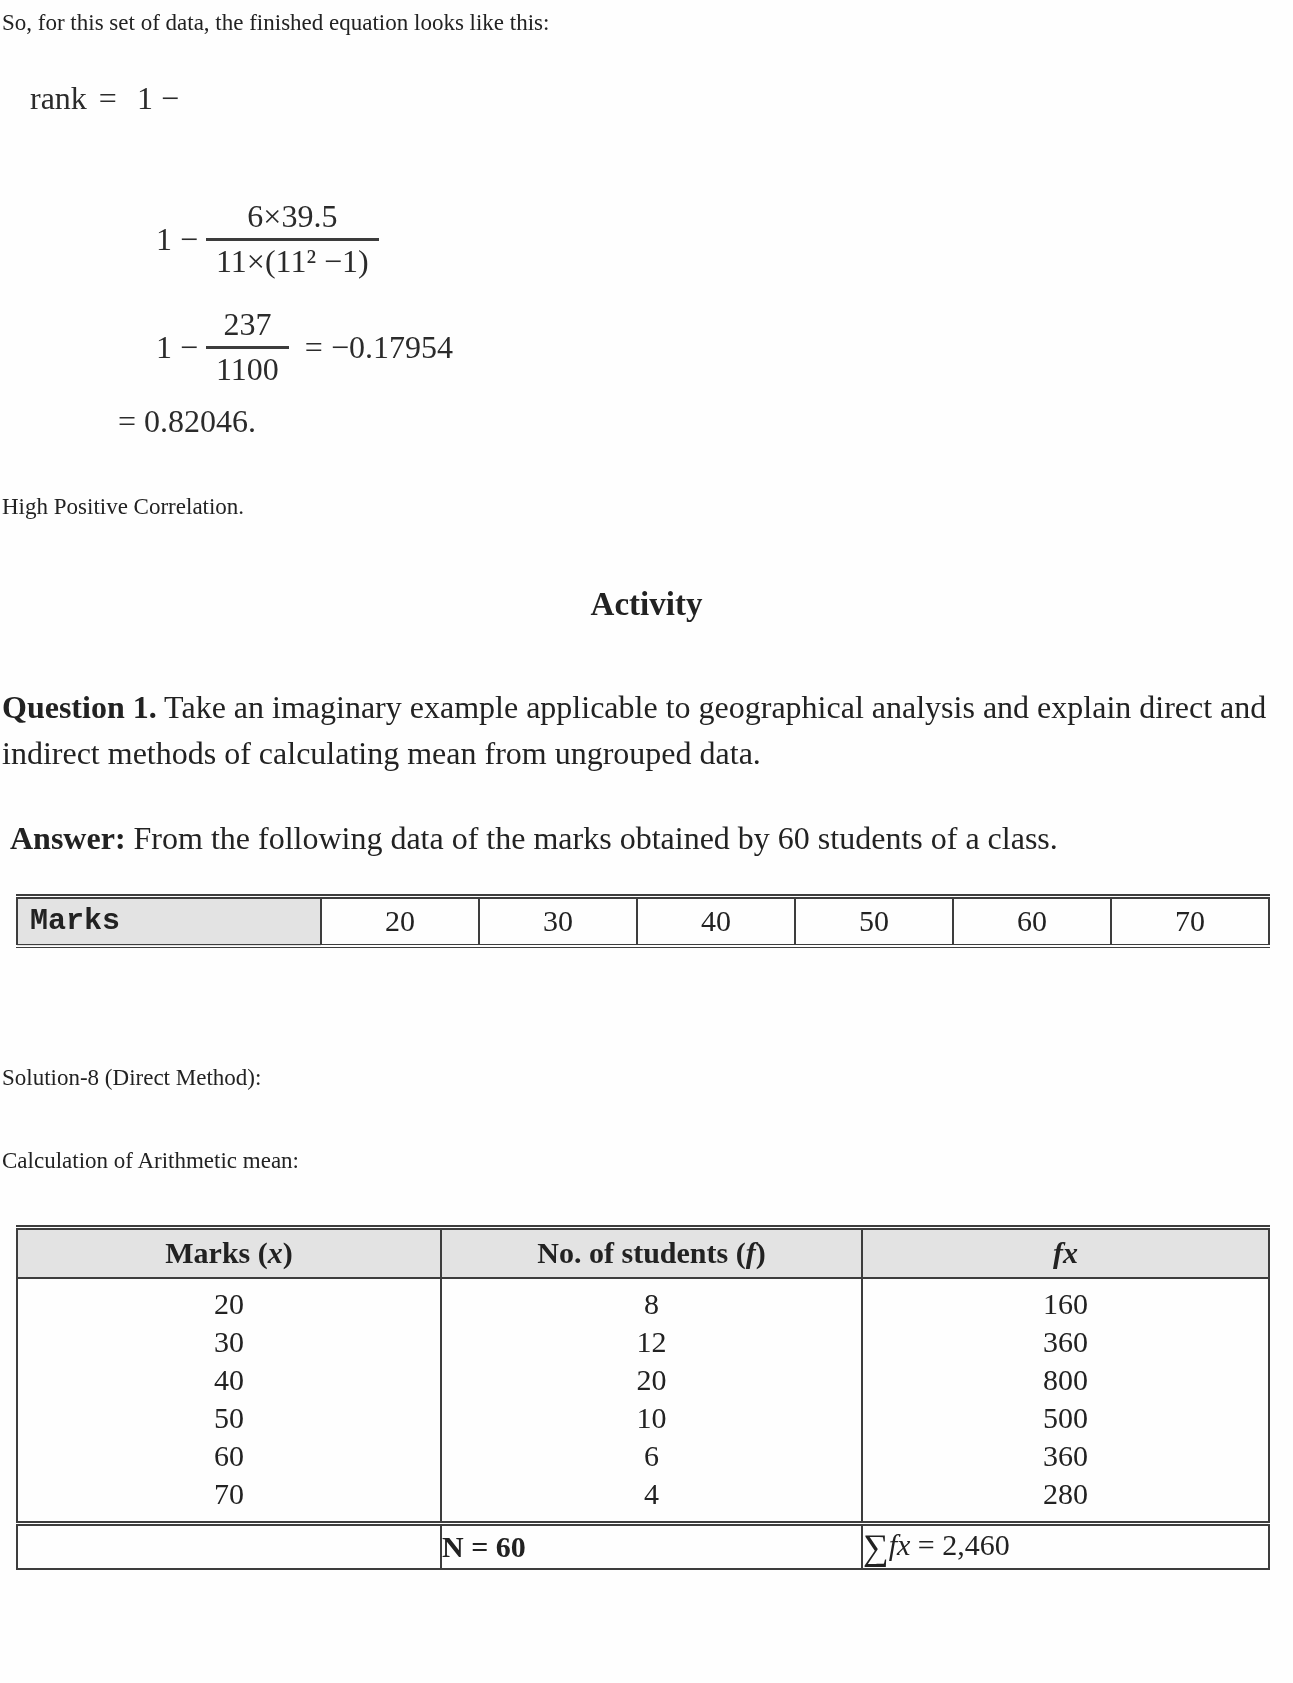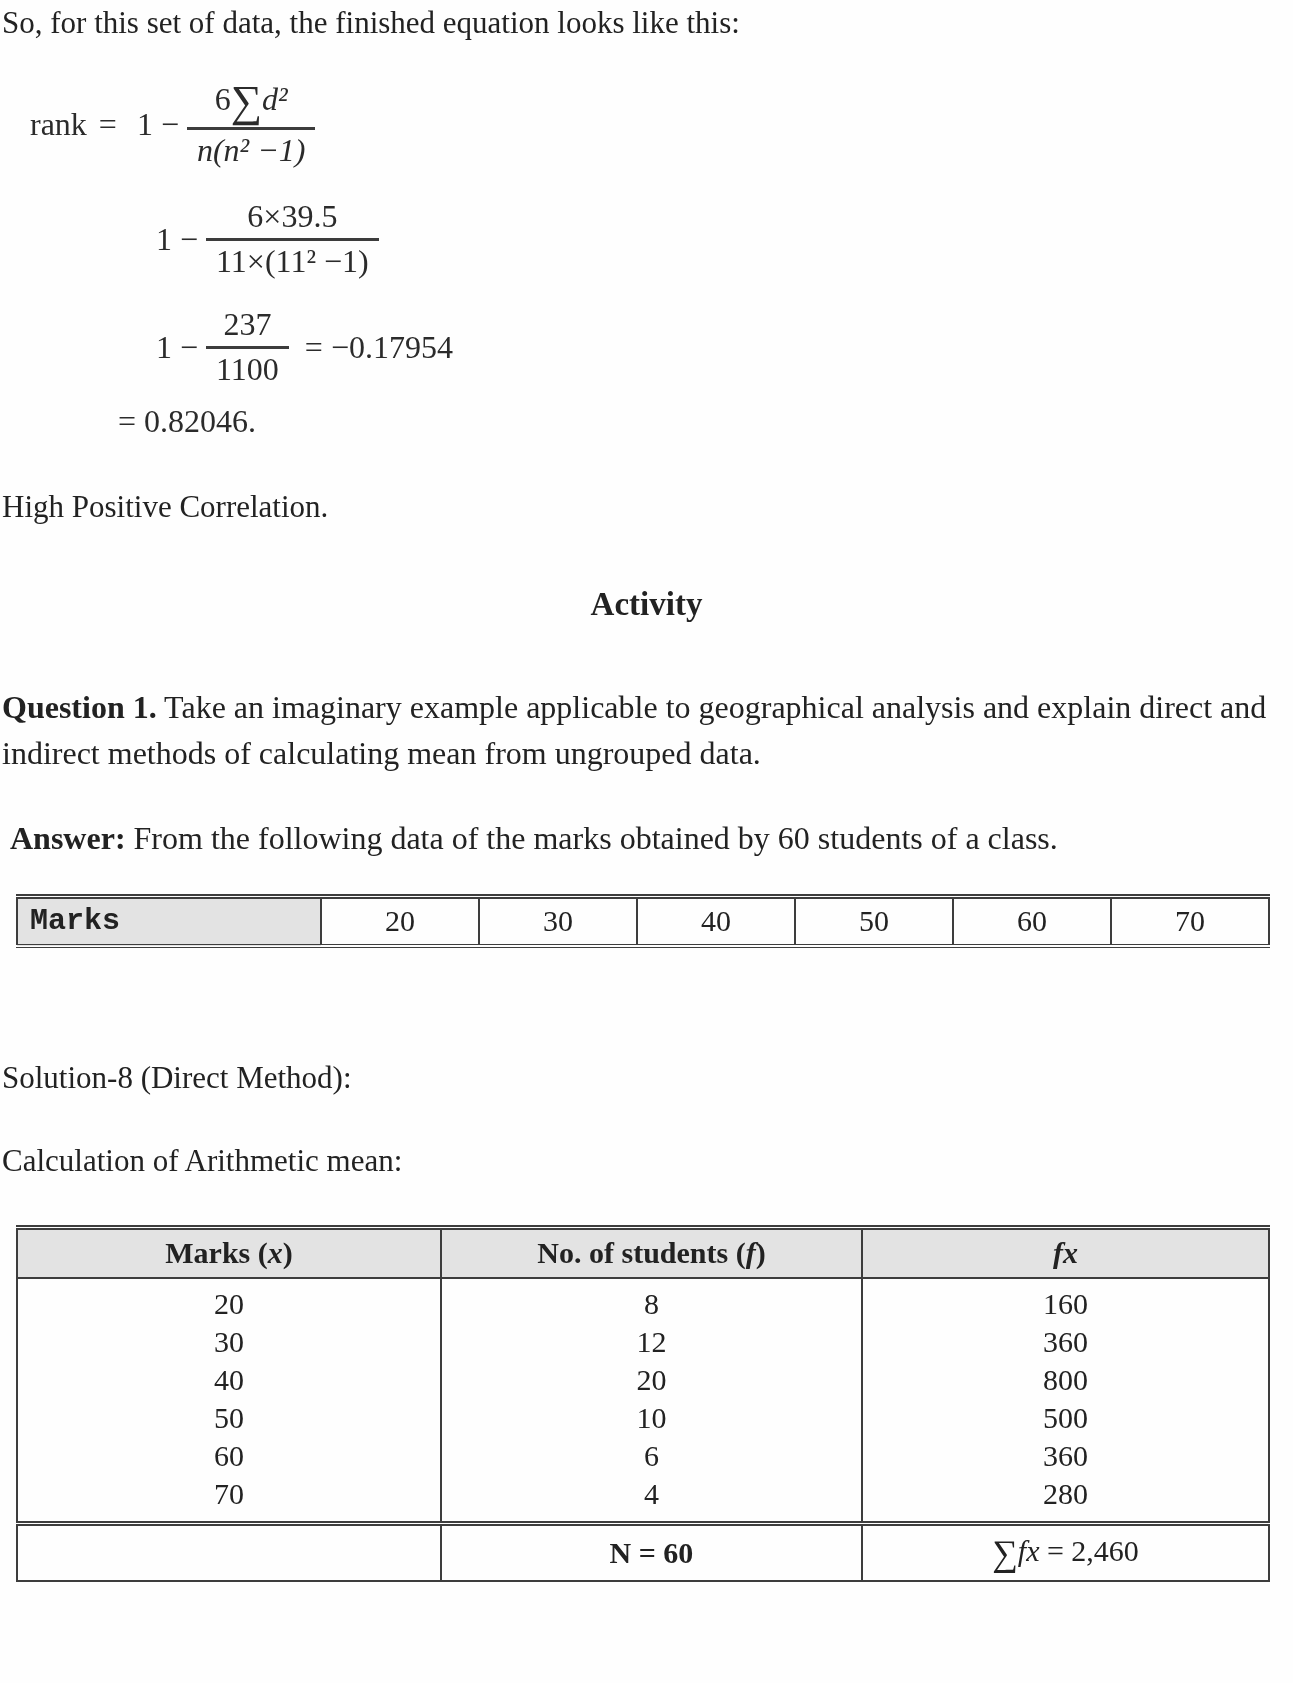--- a/index.html
+++ b/index.html
@@ -8,21 +8,21 @@
     position: relative;
     width: 1293px;
     height: 1683px;
     background: #fefefe;
     font-family: "Liberation Serif", "DejaVu Serif", serif;
     color: #222222;
     overflow: hidden;
   }
   .line {
     position: absolute;
-    font-size: 31px;
+    font-size: 23px;
     line-height: 38px;
     white-space: nowrap;
   }
   .para {
     position: absolute;
     font-size: 32px;
     line-height: 46px;
   }
   .bold { font-weight: bold; }
 
@@ -96,40 +96,36 @@
     border-top: none;
     border-bottom: none;
     text-align: center;
     line-height: 38px;
   }
   .t2 tbody tr:first-child td { padding-top: 6px; }
   .t2 tbody tr:last-child td { padding-bottom: 8px; }
   .t2 tfoot td {
     border: 2px solid #3d3d3d;
     border-top: 5px double #3d3d3d;
-    height: 58px;
-    text-align: center;
+    height: 46px;
+    text-align: left;
     vertical-align: middle;
   }
 </style>
 </head>
 <body>
 
 <div class="page">
 
   <p class="line" style="top:4px; left:2px;">So, for this set of data, the finished equation looks like this:</p>
 
   <div class="equation" style="top:80px; left:30px;">
     <span class="eq-lhs">rank</span>
     <span class="eq-rel">=</span>
     <span class="eq-pre">1 −</span>
-    <span class="frac">
-      <span class="num"><span>6</span><span class="sum">∑</span><span class="var">d²</span></span>
-      <span class="den var">n(n² −1)</span>
-    </span>
   </div>
 
   <div class="equation" style="top:198px; left:156px;">
     <span class="eq-pre">1 −</span>
     <span class="frac">
       <span class="num">6×39.5</span>
       <span class="den">11×(11² −1)</span>
     </span>
   </div>
 

